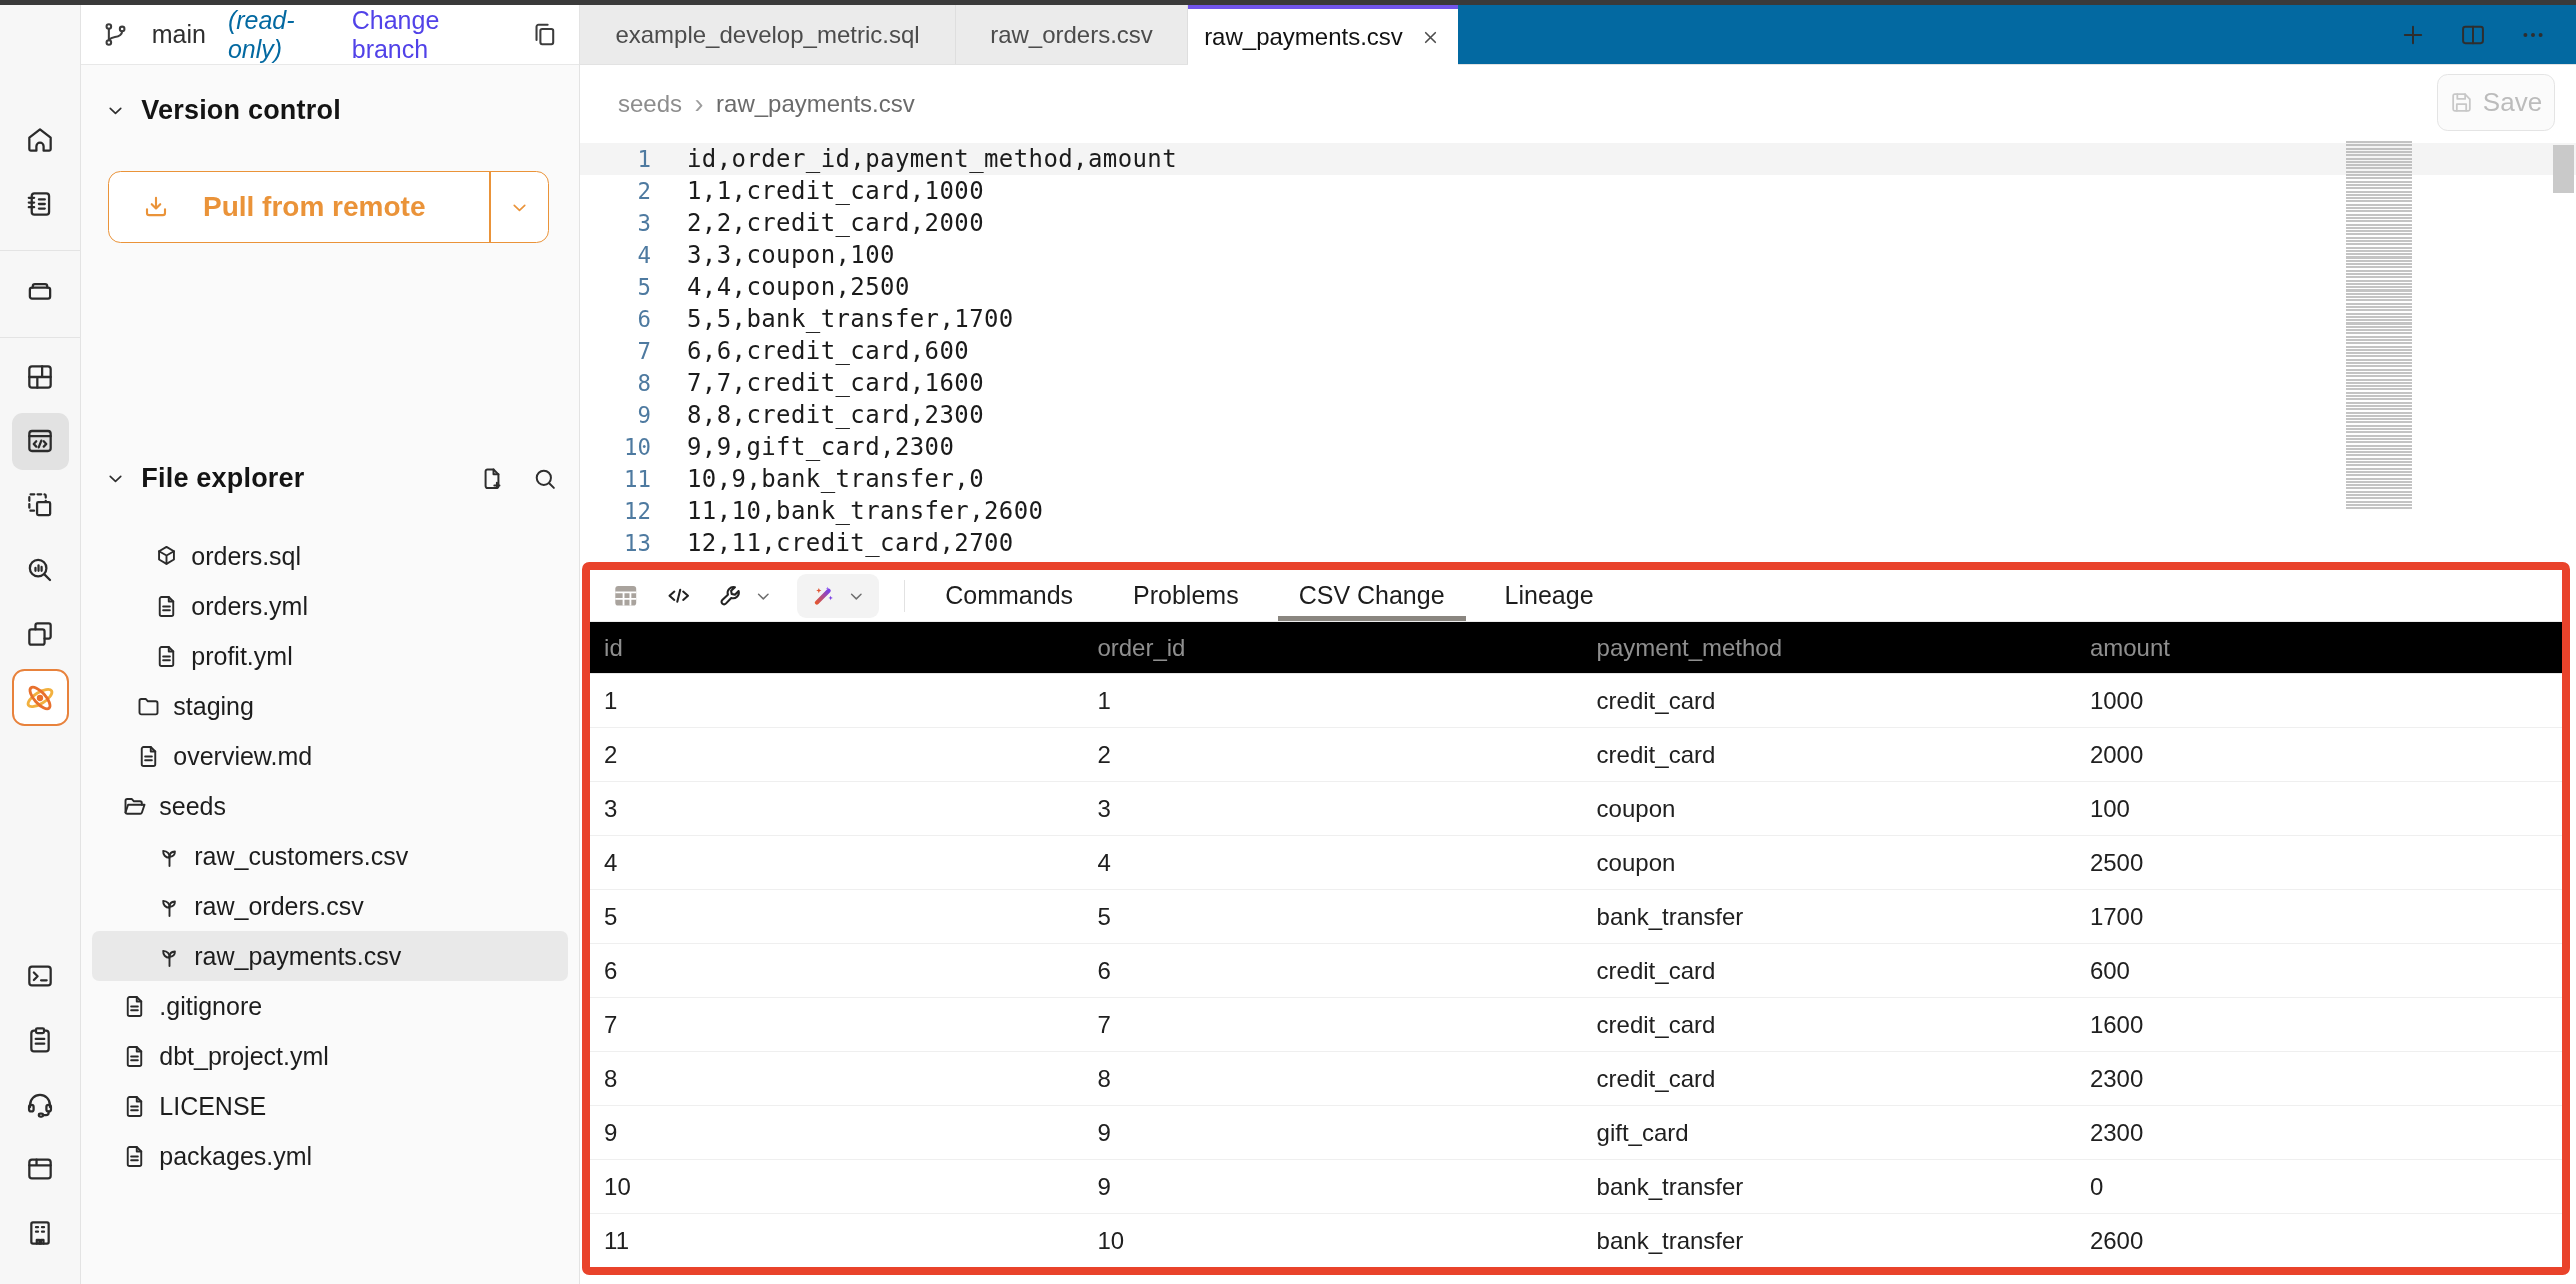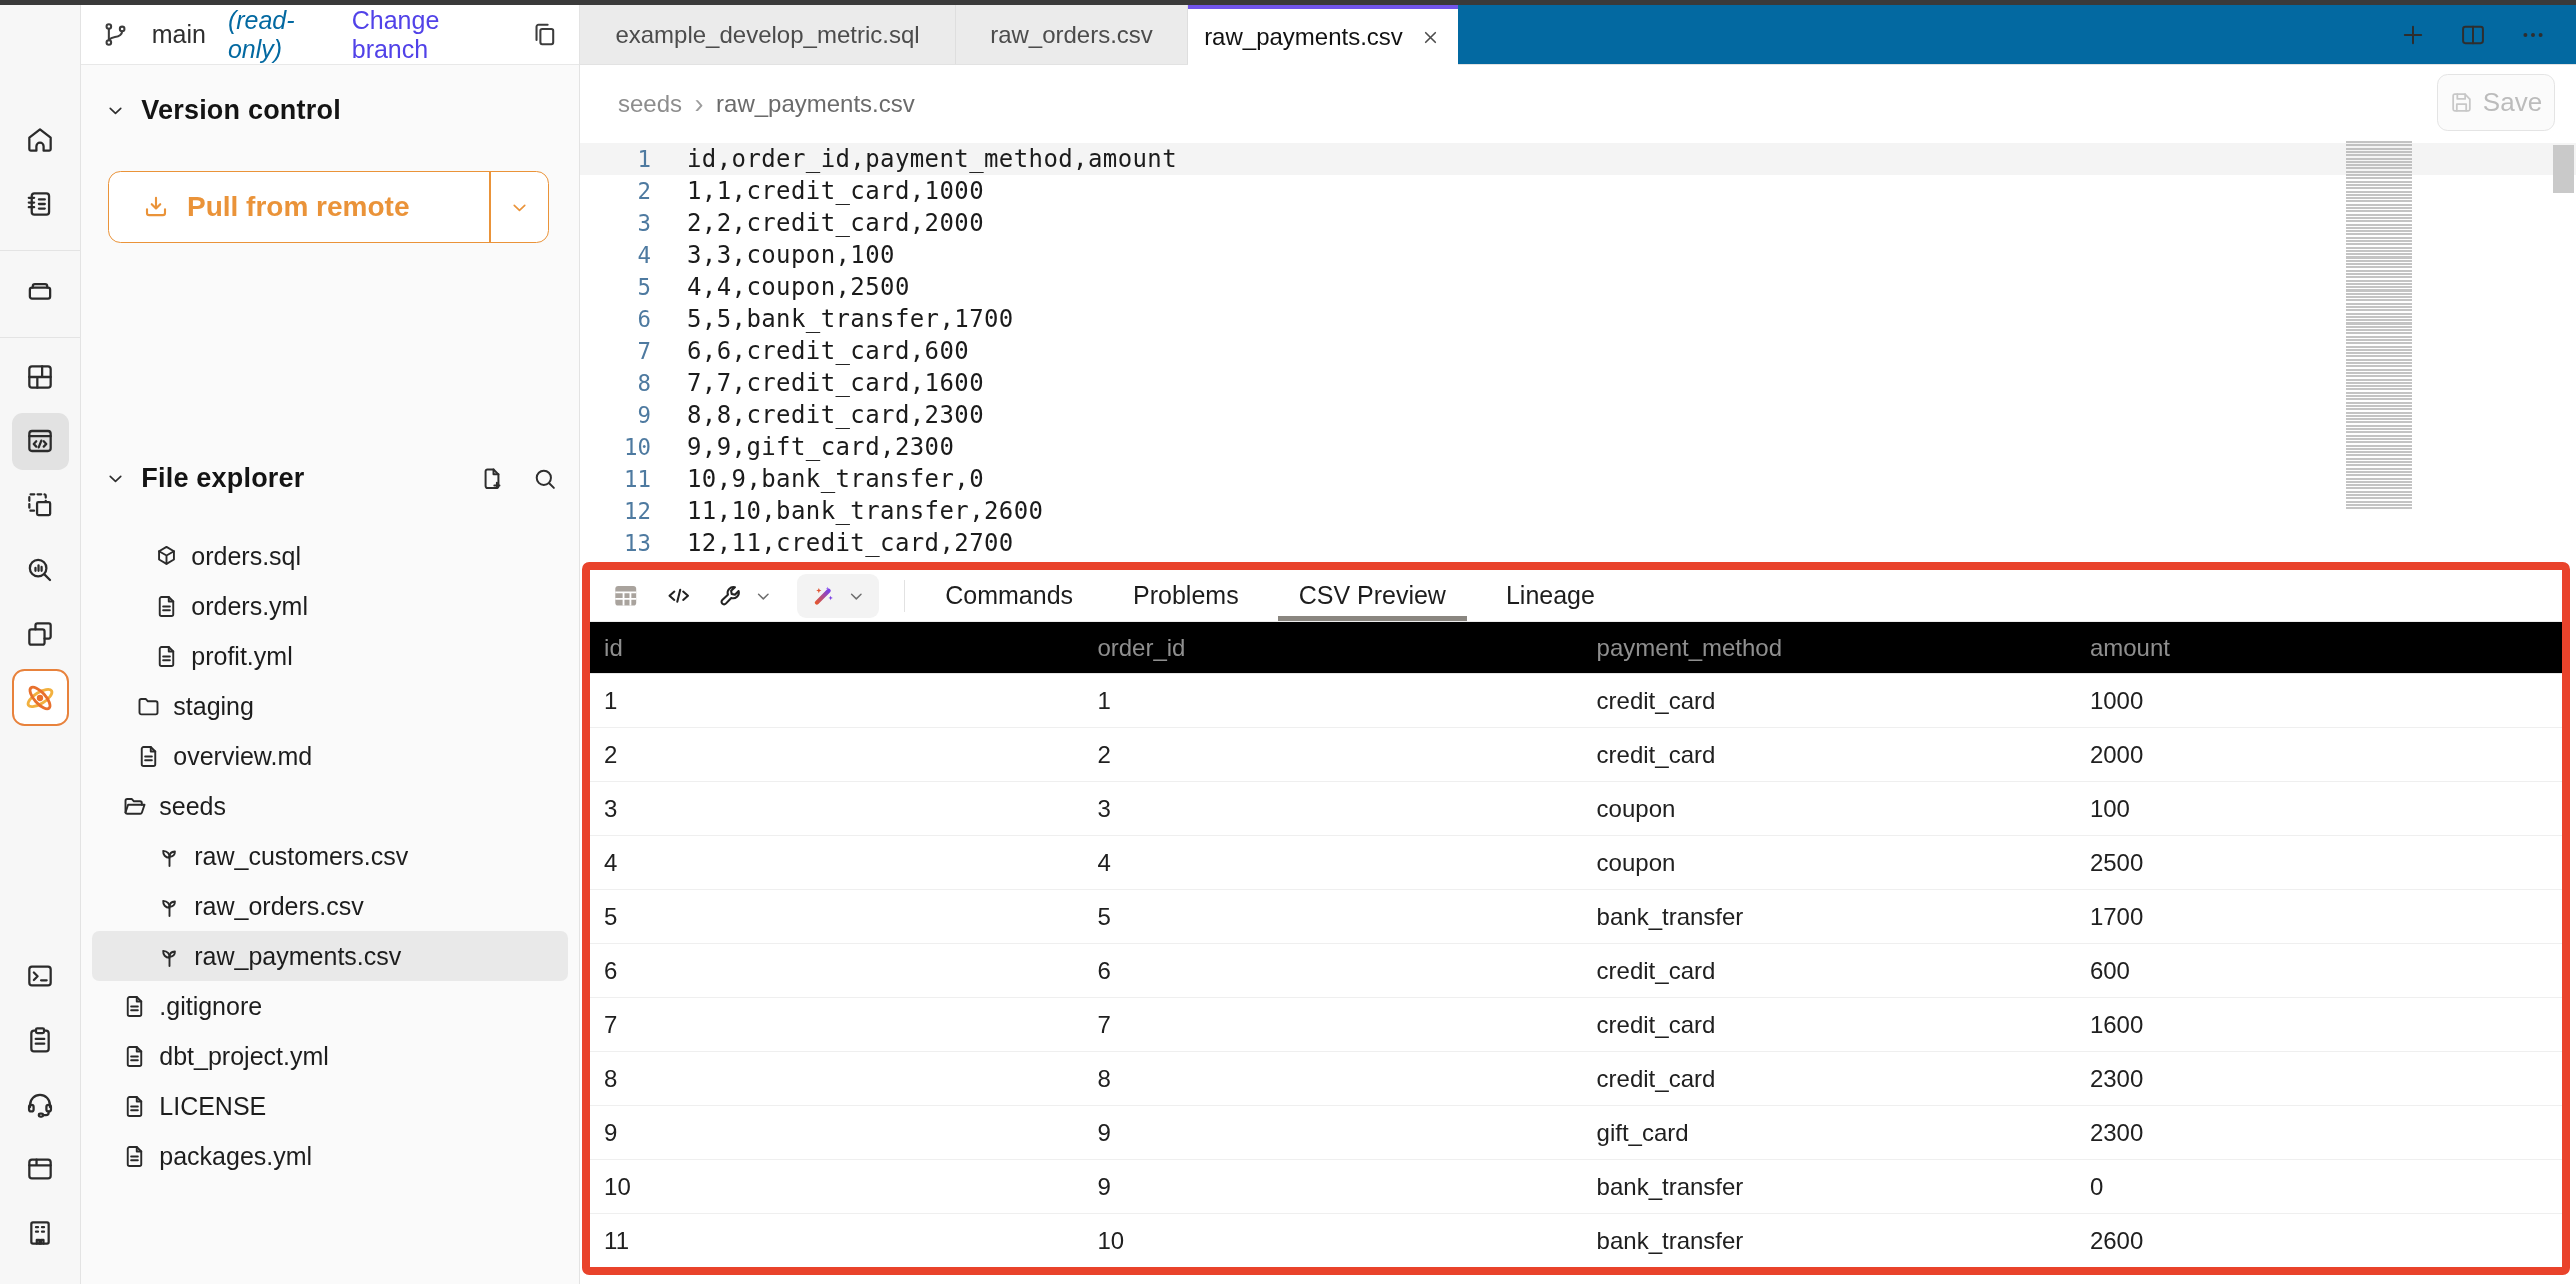--- a/index.html
+++ b/index.html
@@ -39,21 +39,21 @@
     display:flex; align-items:center; gap:14.3px; }
   .section-header .chev { width:23px; height:23px; color:#2e2e2e; }
   .section-title { font-size:27px; font-weight:700; color:#141414; letter-spacing:0.2px; }
   #vc-header { top:86px; }
   #fe-header { top:454px; }
   .fe-actions { margin-left:auto; display:flex; gap:25px; color:#2e2e2e; }
   .fe-actions .icon { width:28px; height:28px; }
 
   #pull-button { position:absolute; top:166px; left:27px; right:30px; height:72px;
     border:1.8px solid #ea9339; border-radius:12.5px; background:#fff; display:flex; overflow:hidden; }
-  #pull-main { flex:1; display:flex; align-items:center; gap:16px; padding-left:32px;
+  #pull-main { flex:1; display:flex; align-items:center; gap:32px; padding-left:32px;
     color:#ea9339; font-size:28px; font-weight:600; }
   #pull-main .icon { width:30px; height:30px; }
   #pull-divider { width:1.8px; background:#ea9339; }
   #pull-caret { width:57px; display:flex; align-items:center; justify-content:center; color:#ea9339; }
   #pull-caret .icon { width:23px; height:23px; }
 
   #file-list { position:absolute; top:526px; left:10.7px; right:10.7px; }
   .file-row { height:50px; display:flex; align-items:center; border-radius:7.2px;
     font-size:25px; color:#1d1d1d; }
   .file-row .icon { width:27px; height:27px; color:#2a2a2a; margin-right:11.6px; }
@@ -622,21 +622,21 @@
               <svg viewBox="0 0 24 24" fill="none" stroke="currentColor" stroke-width="1.7" stroke-linecap="round" stroke-linejoin="round">
                 <path d="m6.5 9.7 5.5 5.3 5.5-5.3"></path>
               </svg>
             </span>
           </span>
         </span>
       <span class="tool-divider"></span>
       <span id="panel-tabs" style="display:flex;align-items:flex-end;height:100%;">
           <span class="panel-tab">Commands</span>
           <span class="panel-tab">Problems</span>
-          <span class="panel-tab active">CSV Preview</span>
+          <span class="panel-tab active">CSV Change</span>
           <span class="panel-tab">Lineage</span>
         </span>
     </div>
     <div id="grid-header">
         <span>id</span>
         <span>order_id</span>
         <span>payment_method</span>
         <span>amount</span>
       </div>
     <div id="grid-body">

